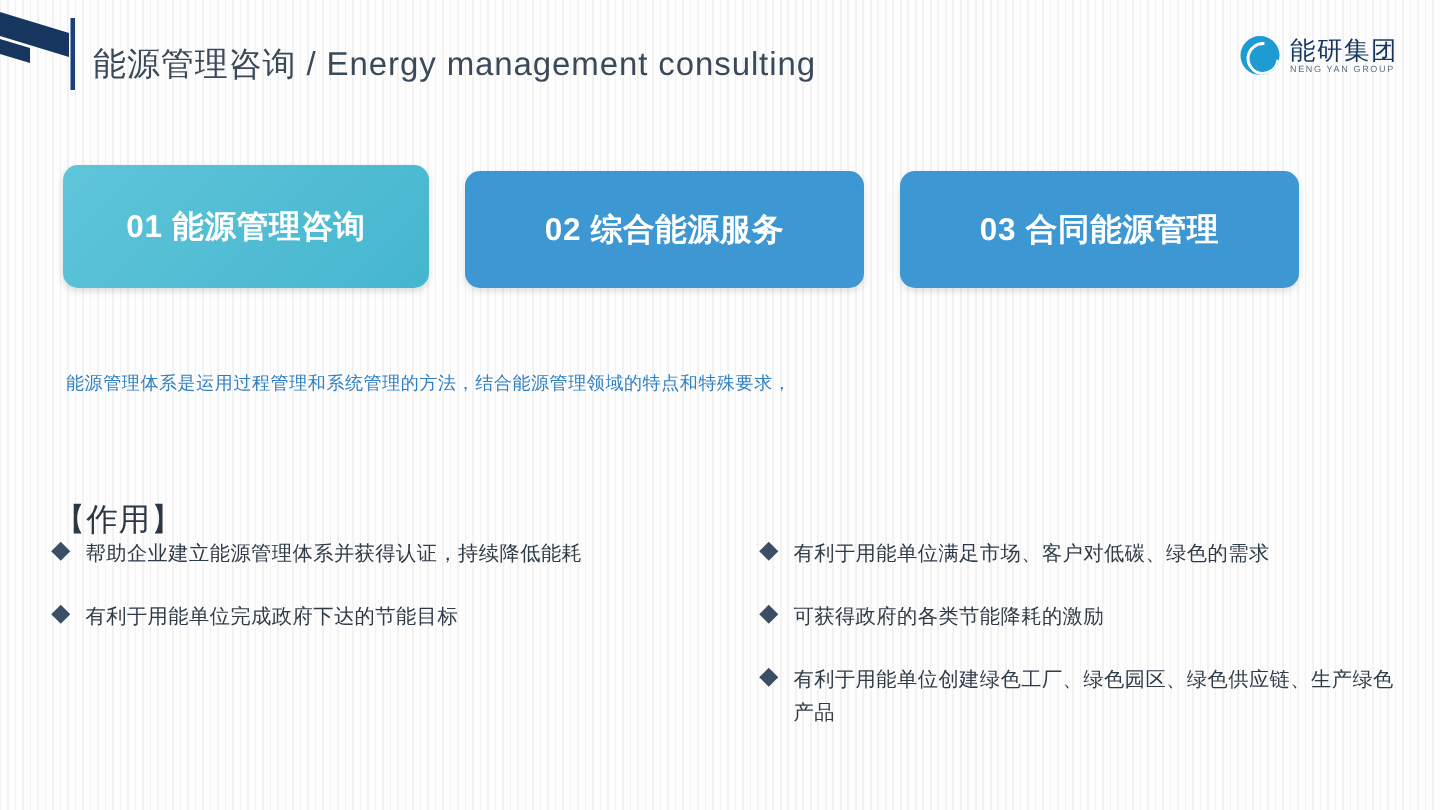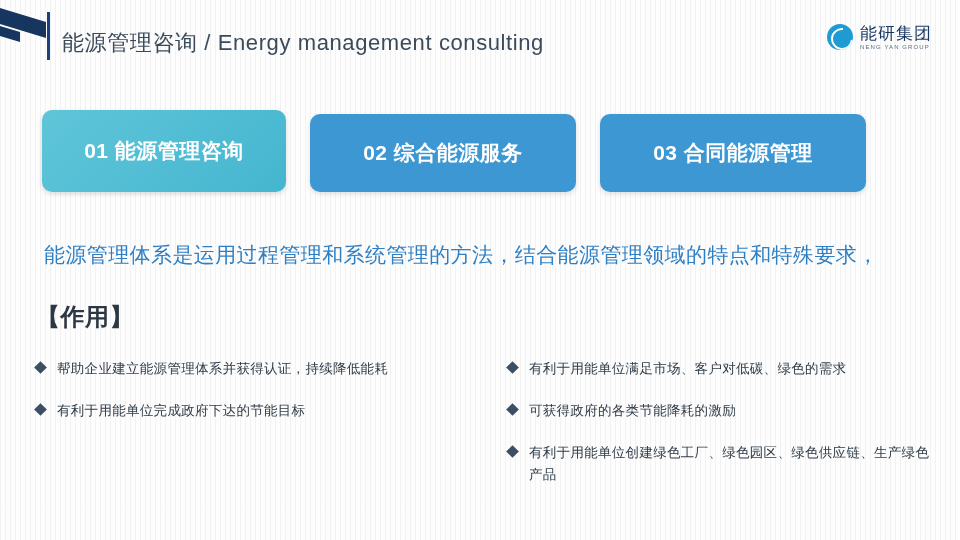--- a/index.html
+++ b/index.html
@@ -111,32 +111,32 @@
     width: 266px; height: 78px;
     background: #3c97d3;
     box-shadow: 0 2px 5px rgba(0,0,0,0.12);
   }
 
   
   .intro {
     position: absolute;
     left: 44px; top: 240px;
     width: 870px;
-    font-size: 21px;
+    font-size: 12px;
     line-height: 30px;
     color: #2f7fc4;
     letter-spacing: 0.4px;
   }
 
   
   .section-title {
     position: absolute;
-    left: 36px; top: 301px;
-    font-size: 24px;
-    font-weight: bold;
+    left: 36px; top: 332px;
+    font-size: 21px;
+    font-weight: normal;
     color: #2b3742;
     letter-spacing: 0.5px;
   }
 
   
   .columns {
     position: absolute;
     left: 36px; top: 358px;
     width: 900px;
     display: flex;

